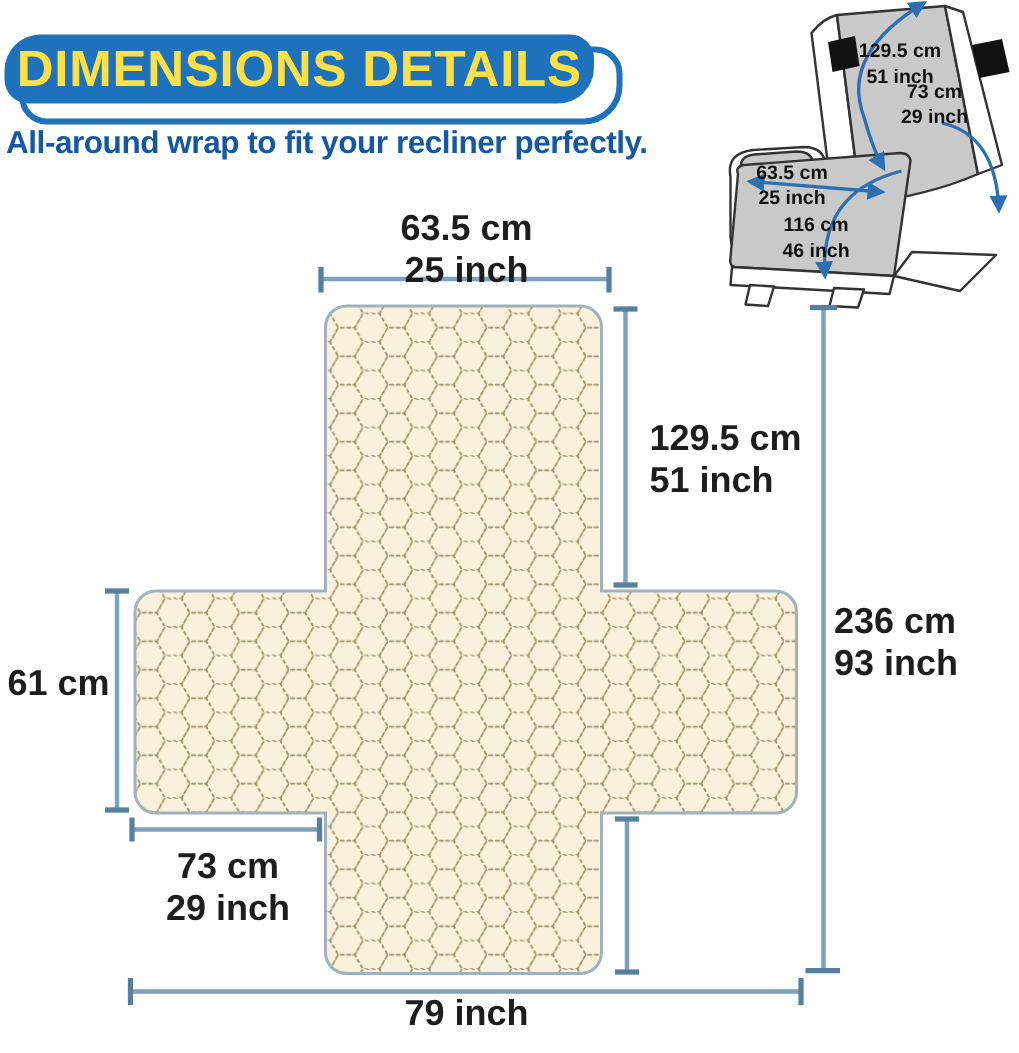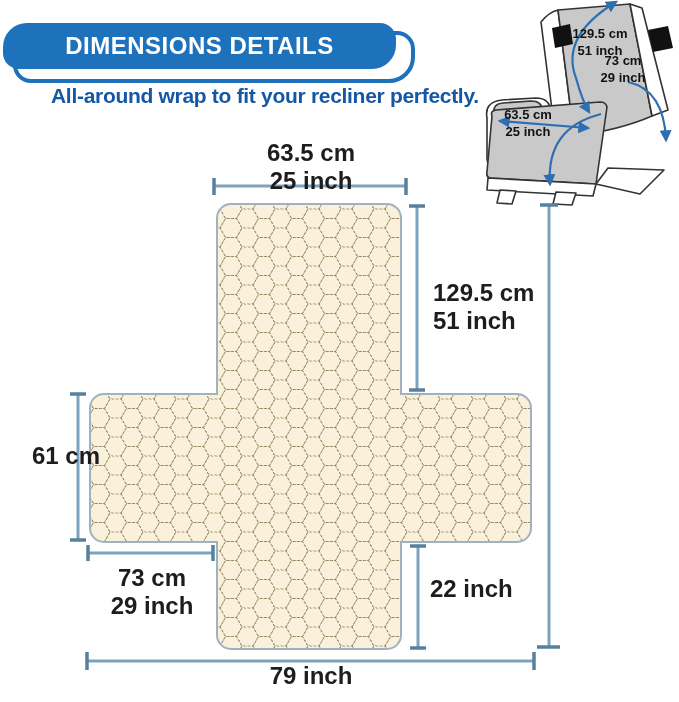--- a/index.html
+++ b/index.html
@@ -11,36 +11,36 @@
   
   .badge-echo{
     position:absolute;left:13px;top:31px;width:394px;height:44px;
     border:4px solid #1e72bc;border-radius:26px 18px 26px 18px;z-index:2;background:transparent;
   }
   .badge{
     position:absolute;left:3px;top:23px;width:393px;height:46px;background:#1e72bc;
     border-radius:24px 16px 24px 16px;display:flex;align-items:center;justify-content:center;z-index:3;
   }
   .badge span{
-    color:#ffffff;font-weight:bold;font-size:24px;letter-spacing:0.5px;white-space:nowrap;
+    color:#fde047;font-weight:bold;font-size:34px;letter-spacing:0.5px;white-space:nowrap;
   }
   .subtitle{
     position:absolute;left:4px;top:84px;width:560px;z-index:3;
-    color:#1457a4;font-weight:bold;font-size:21px;letter-spacing:-0.3px;white-space:nowrap;margin-left:47px;
+    color:#1457a4;font-weight:bold;font-size:21px;letter-spacing:-0.3px;white-space:nowrap;
   }
   
   .mlabel{
     position:absolute;z-index:4;color:#1d1d1d;font-weight:bold;font-size:24px;line-height:1.18;
   }
   .mlabel span{display:block;}
   .mlabel.center{text-align:center;}
   .lab-seat-width-top{left:211px;top:139px;width:200px;}
   .lab-back-height{left:433px;top:279px;width:170px;}
   .lab-total-length{left:556px;top:401px;width:123px;}
-  .lab-side-wing-height{left:0px;top:442px;width:78px;margin-left:27px;}
+  .lab-side-wing-height{left:0px;top:442px;width:78px;}
   .lab-side-wing-width{left:77px;top:564px;width:150px;}
   .lab-front-drop{left:430px;top:575px;width:130px;}
   .lab-total-width{left:211px;top:662px;width:200px;}
   
   .rlabel{
     position:absolute;z-index:4;color:#111111;font-weight:bold;font-size:13px;line-height:1.3;text-align:center;
   }
   .rlabel span{display:block;}
   .rlab-back-wrap{left:558px;top:26px;width:84px;}
   .rlab-arm-wrap{left:581px;top:53px;width:84px;}
@@ -139,40 +139,47 @@
   <div class="subtitle">All-around wrap to fit your recliner perfectly.</div>
 
   <div class="mlabel center lab-seat-width-top">
     <span>63.5 cm</span>
     <span>25 inch</span>
   </div>
   <div class="mlabel lab-back-height">
     <span>129.5 cm</span>
     <span>51 inch</span>
   </div>
+  <div class="mlabel lab-total-length">
+    <span>236 cm</span>
+    <span>93 inch</span>
+  </div>
   <div class="mlabel center lab-side-wing-height">
     <span>61 cm</span>
   </div>
   <div class="mlabel center lab-side-wing-width">
     <span>73 cm</span>
     <span>29 inch</span>
   </div>
   <div class="mlabel lab-front-drop">
-    <span>22 inch</span>
   </div>
   <div class="mlabel center lab-total-width">
     <span>79 inch</span>
   </div>
 
   <div class="rlabel rlab-back-wrap">
     <span>129.5 cm</span>
     <span>51 inch</span>
   </div>
   <div class="rlabel rlab-arm-wrap">
     <span>73 cm</span>
     <span>29 inch</span>
   </div>
   <div class="rlabel rlab-seat-width">
     <span>63.5 cm</span>
     <span>25 inch</span>
   </div>
+  <div class="rlabel rlab-seat-length">
+    <span>116 cm</span>
+    <span>46 inch</span>
+  </div>
 
 </div>
 
 </body></html>

